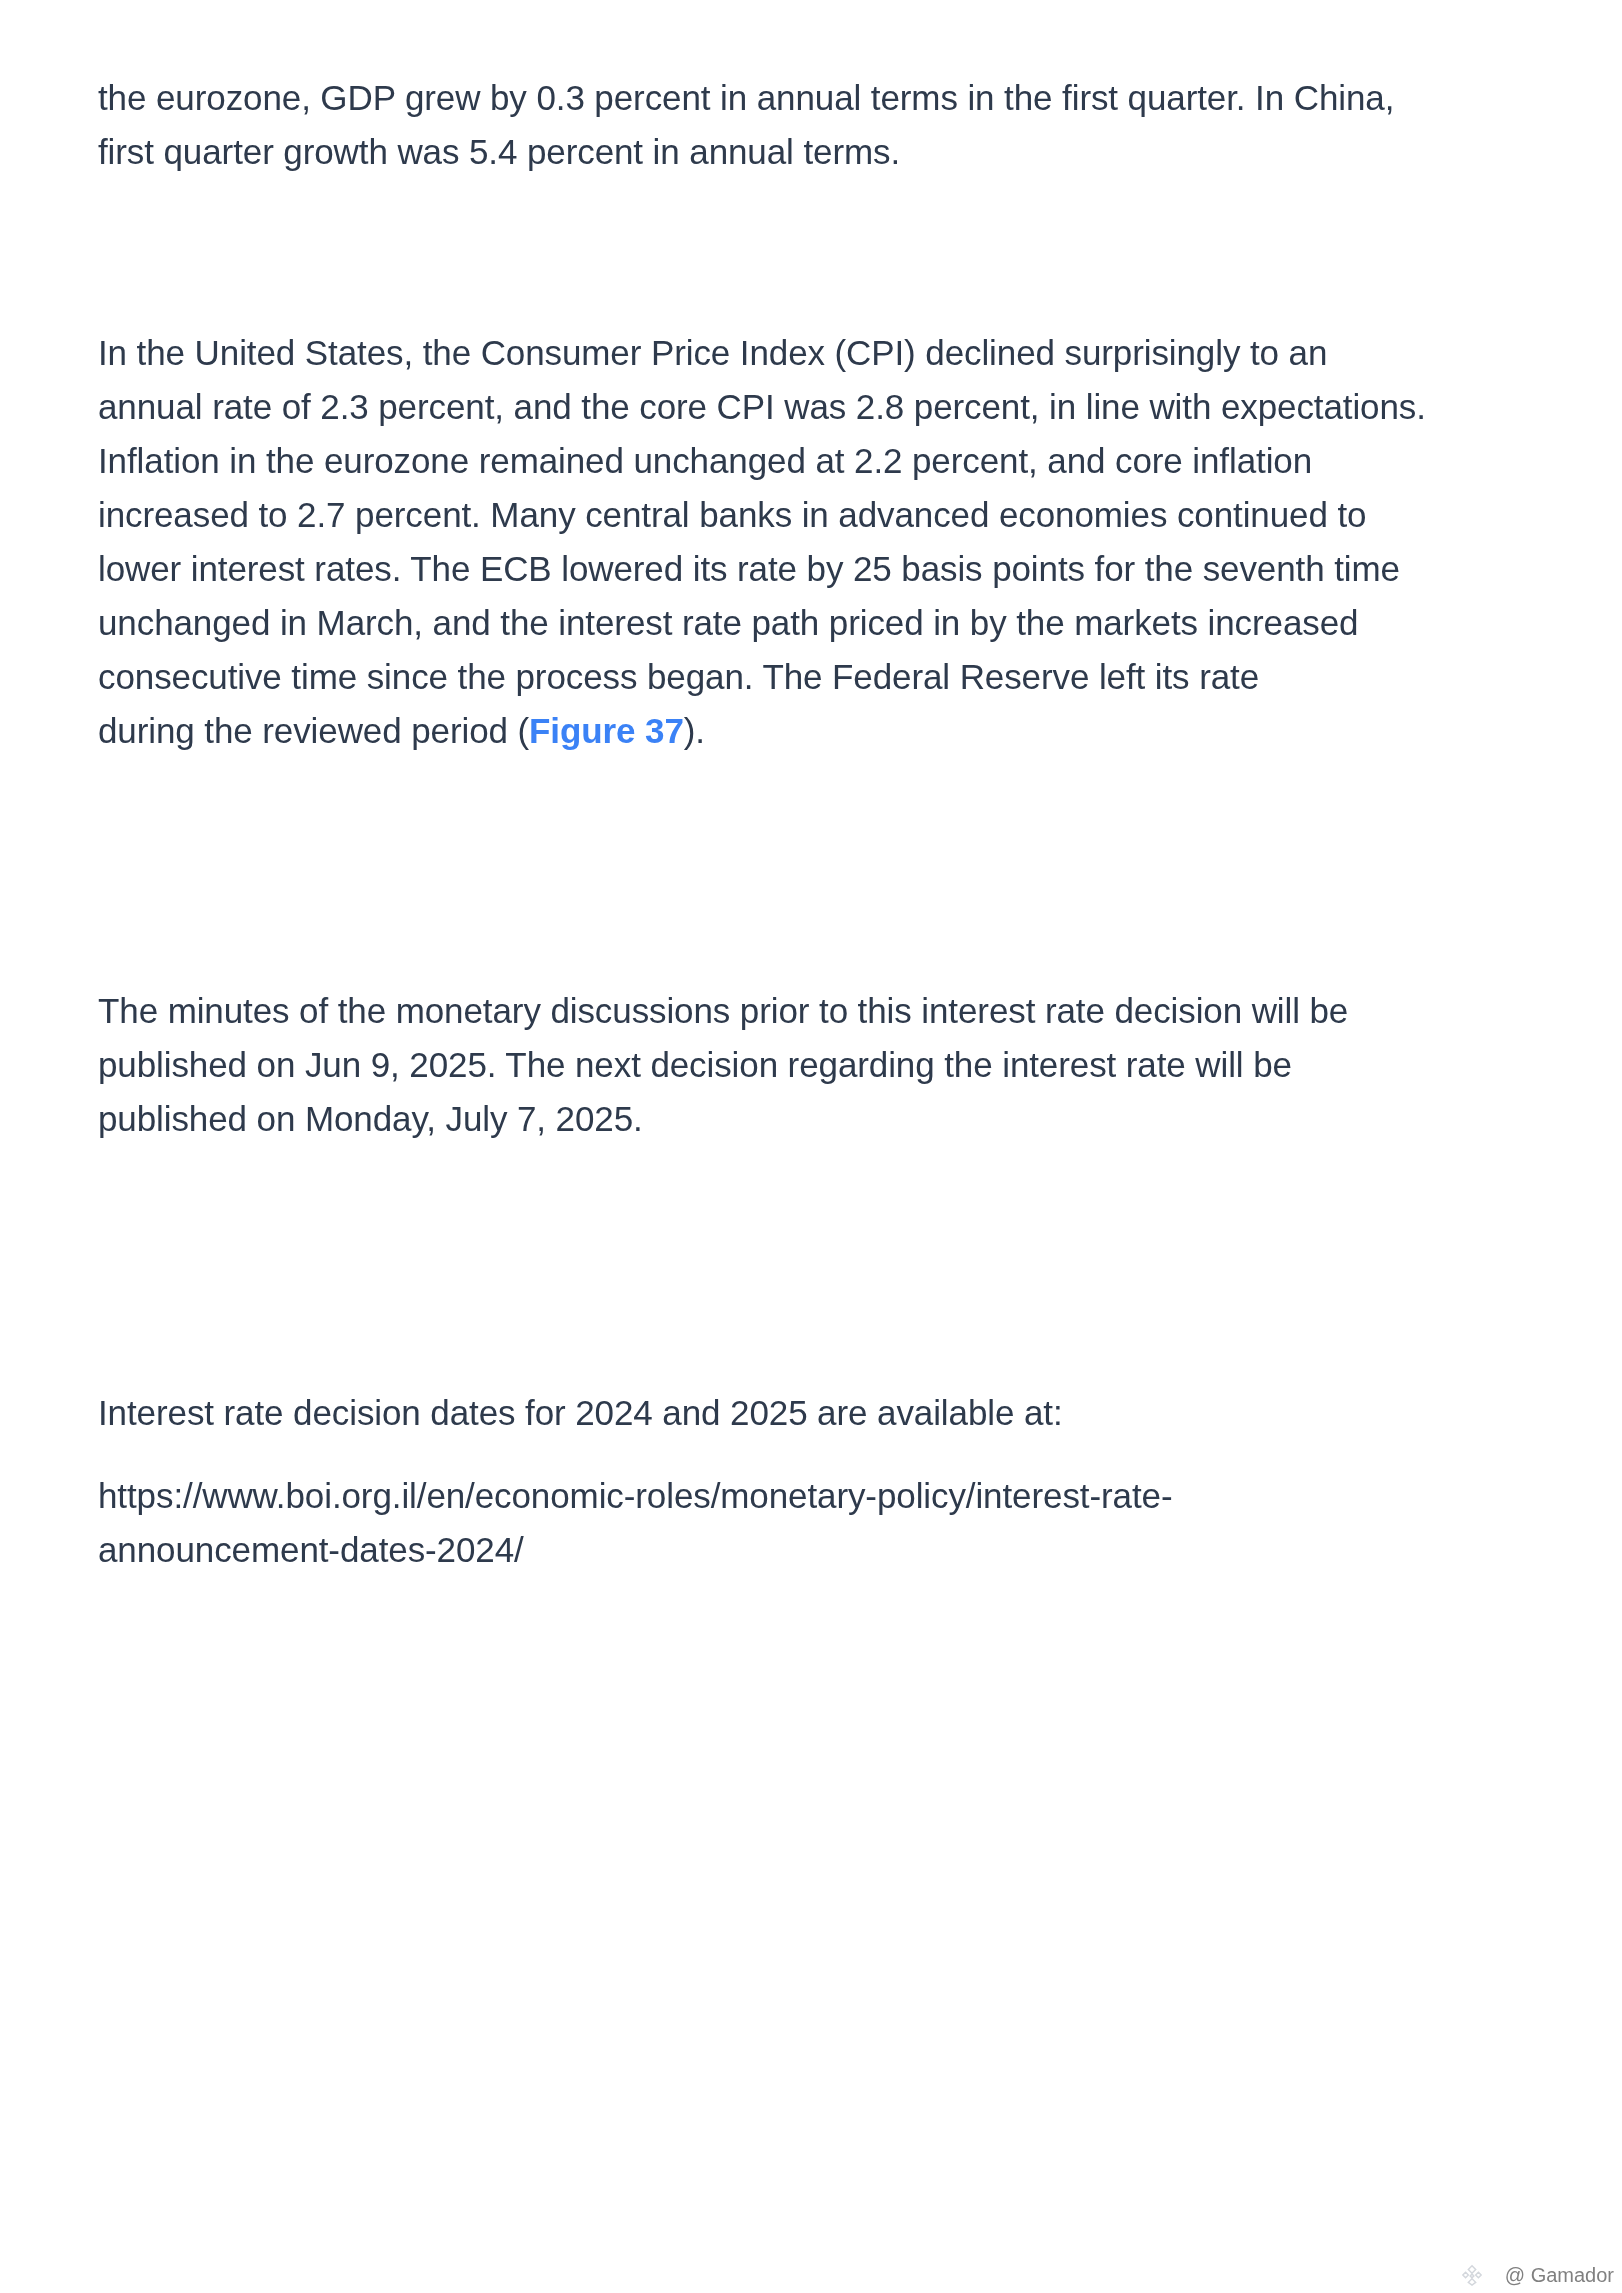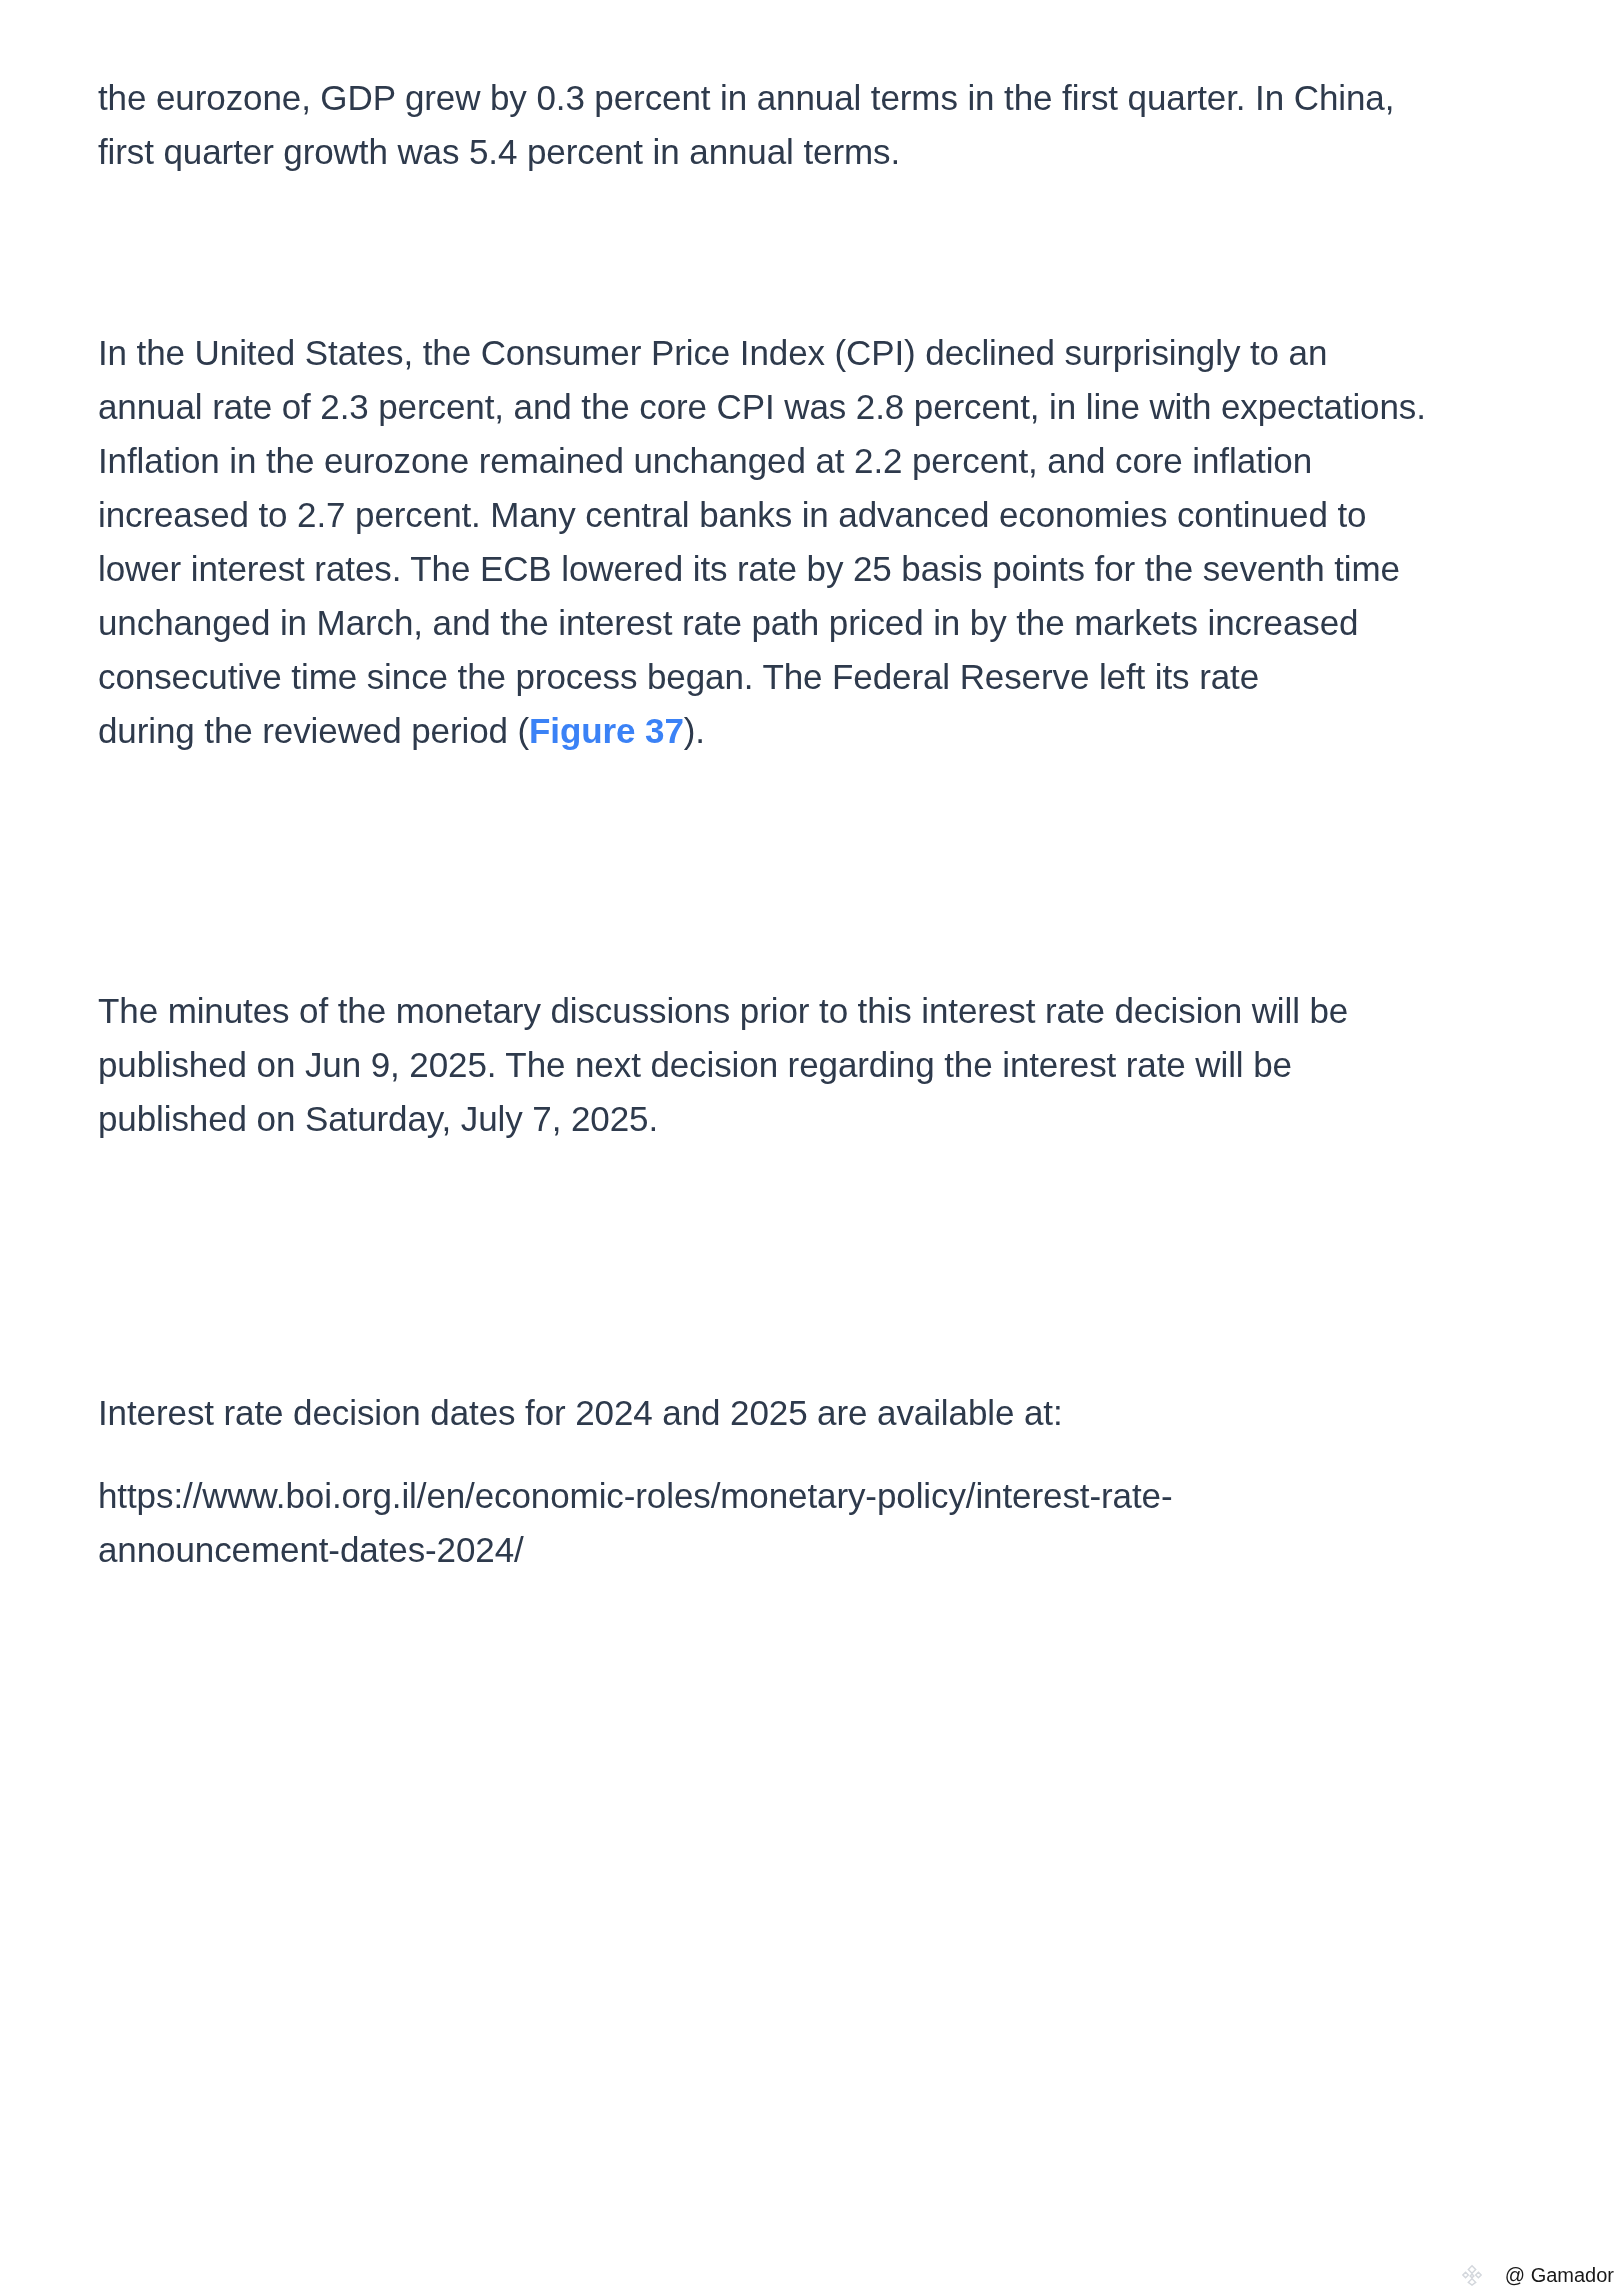--- a/index.html
+++ b/index.html
@@ -35,21 +35,21 @@
     #p3 { position: absolute; top: 913px; }
     #p4 { position: absolute; top: 1303px; margin-top: 12px; }
     #p5 { position: absolute; top: 1398px; }
     .watermark {
       position: absolute;
       right: 9px;
       bottom: 7.3px;
       display: flex;
       align-items: center;
       gap: 22px;
-      color: #000000;
+      color: #737373;
       font-size: 20px;
       font-family: "Liberation Sans", sans-serif;
       opacity: 0.9;
     }
     .watermark svg { display: block; }
   </style>
 </head>
 <body>
 
 <div class="page">
@@ -66,21 +66,21 @@
     <span class="line">increased to 2.7 percent.  Many central banks in advanced economies continued to</span>
     <span class="line">lower interest rates. The ECB lowered its rate by 25 basis points for the seventh time</span>
     <span class="line">unchanged in March, and the interest rate path priced in by the markets increased</span>
     <span class="line">consecutive time since the process began. The Federal Reserve left its rate</span>
     <span class="line"><span>during the reviewed period (</span><b>Figure 37</b><span>).</span></span>
   </p>
 
   <p class="para" id="p3">
     <span class="line">The minutes of the monetary discussions prior to this interest rate decision will be</span>
     <span class="line">published on Jun 9, 2025. The next decision regarding the interest rate will be</span>
-    <span class="line">published on Saturday, July 7, 2025.</span>
+    <span class="line">published on Monday, July 7, 2025.</span>
   </p>
 
   <p class="para" id="p4">
     <span class="line">Interest rate decision dates for 2024 and 2025 are available at:</span>
   </p>
 
   <p class="para" id="p5">
     <span class="line">https://www.boi.org.il/en/economic-roles/monetary-policy/interest-rate-</span>
     <span class="line">announcement-dates-2024/</span>
   </p>

